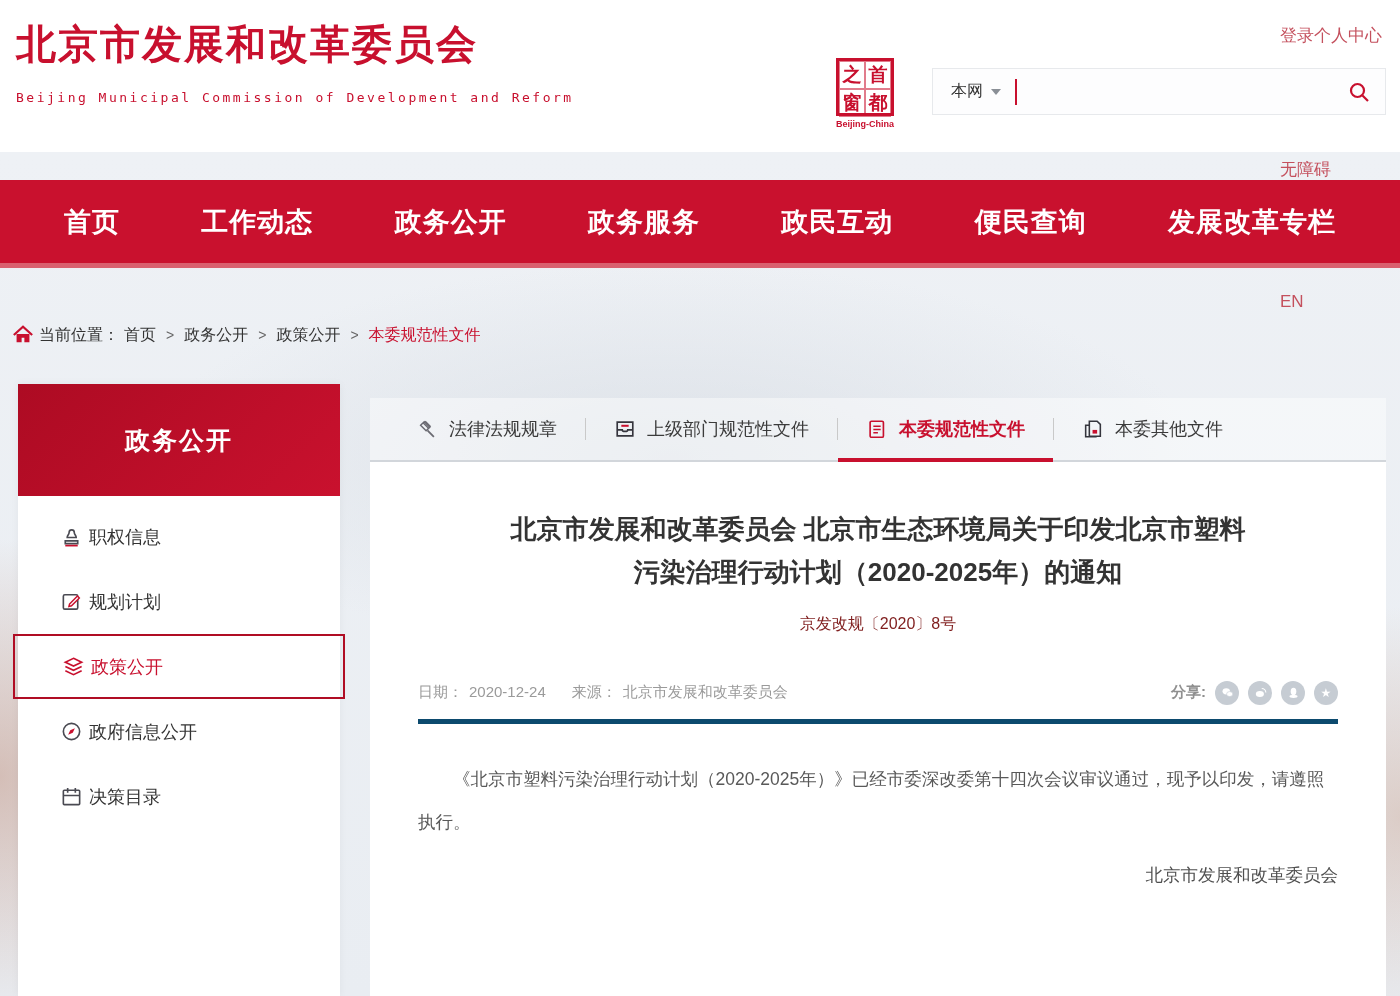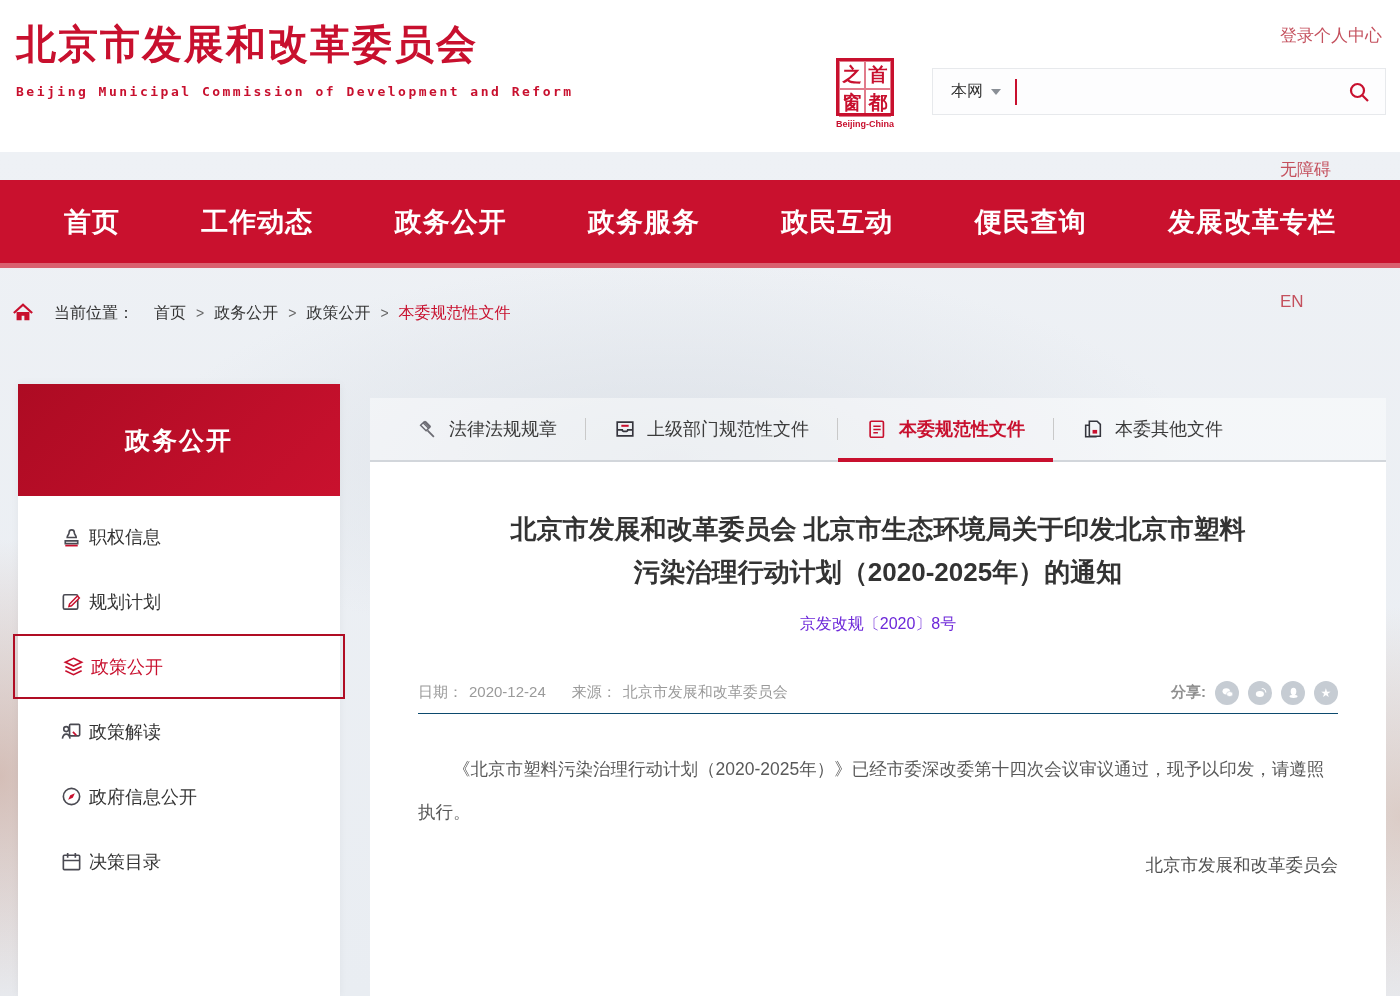--- a/index.html
+++ b/index.html
@@ -10,40 +10,40 @@
     color:#333;
     background:
       radial-gradient(240px 340px at 0% 78%, rgba(176,112,86,0.38), transparent 70%),
       radial-gradient(220px 300px at 100% 82%, rgba(186,128,98,0.30), transparent 70%),
       radial-gradient(700px 260px at 48% 46%, rgba(208,214,222,0.55), transparent 75%),
       linear-gradient(#ffffff 0px,#ffffff 152px,#eef1f5 152px,#e9edf2 100%);
   }
   
   .logo { position:absolute; left:16px; top:20px; }
   .logo-title { font-size:40px; font-weight:bold; color:var(--brand-red,#c8102e); letter-spacing:2px; line-height:1.2; }
-  .logo-sub { margin-top:16px; font-family:"DejaVu Sans Mono","Liberation Mono",monospace; font-size:13px; font-weight:bold; color:var(--brand-red,#c8102e); letter-spacing:2.5px; }
+  .logo-sub { margin-top:22px; font-family:"DejaVu Sans Mono","Liberation Mono",monospace; font-size:13px; font-weight:normal; color:var(--brand-red,#c8102e); letter-spacing:2.5px; }
   .top-links { position:absolute; right:18px; top:24px; display:flex; gap:44px;flex-direction:column; }
   .top-link { font-size:17px; color:#c4505d; text-decoration:none; cursor:pointer; }
   
   .seal { position:absolute; left:832px; top:58px; width:66px; text-align:center; }
   .seal-box { width:58px; height:58px; margin:0 auto; border:3px solid var(--brand-red,#c8102e); display:grid; grid-template-columns:1fr 1fr; grid-template-rows:1fr 1fr; }
   .seal-box span { display:flex; align-items:center; justify-content:center; font-size:19px; font-weight:bold; color:var(--brand-red,#c8102e); border:0.5px solid rgba(200,16,46,0.55); }
   .seal-caption { margin-top:3px; font-size:9px; font-weight:bold; color:var(--brand-red,#c8102e); letter-spacing:0; }
   
   .searchbar { position:absolute; left:932px; top:68px; width:454px; height:47px; background:#fdfdfe; border:1px solid #e7e9ec; display:flex; align-items:center; }
   .search-scope { display:flex; align-items:center; gap:8px; padding:0 14px 0 18px; font-size:16px; color:#333; cursor:pointer; }
   .caret { width:0; height:0; border-left:5px solid transparent; border-right:5px solid transparent; border-top:6px solid #8a8f96; }
   .search-divider { width:2px; height:26px; background:var(--brand-red,#c8102e); }
   .search-input { flex:1; height:100%; border:none; outline:none; background:transparent; padding:0 10px; font-size:15px; }
   .search-btn { width:52px; height:100%; border:none; background:transparent; cursor:pointer; display:flex; align-items:center; justify-content:center; }
   
   .nav { position:absolute; left:0; top:180px; width:1400px; height:88px; background:var(--nav-red,#c9112e); border-bottom:5px solid #d9606f; display:flex; align-items:center; justify-content:space-between; padding:0 64px; }
   .nav-item { color:#fff; font-size:27px; font-weight:bold; letter-spacing:1px; text-decoration:none; cursor:pointer; }
   
-  .breadcrumb { position:absolute; left:12px; top:302px; display:flex; align-items:center; gap:20px; font-size:16px; color:#333;text-align:center; }
+  .breadcrumb { position:absolute; left:12px; top:324px; display:flex; align-items:center; gap:5px; font-size:16px; color:#333;text-align:center; }
   .crumb { color:#333; cursor:pointer; }
   .crumb-sep { color:#666; font-size:14px; }
   .crumb-current { color:var(--brand-red,#c8102e); }
   .bc-icon { width:22px; height:22px; display:inline-flex; }
   
   .sidebar { position:absolute; left:18px; top:384px; width:322px; height:612px; background:#fff; box-shadow:0 0 8px rgba(0,0,0,0.05); }
   .sidebar-head { height:112px; background:linear-gradient(135deg,#ad0b23,#c9112e); display:flex; align-items:center; justify-content:center; }
   .sidebar-head span { color:#fff; font-size:25px; font-weight:bold; letter-spacing:2px; }
   .side-list { padding-top:8px; }
   .side-item { height:65px; display:flex; align-items:center; gap:6px; padding-left:42px; font-size:18px; color:#333; cursor:pointer; }
@@ -52,22 +52,22 @@
   
   .content { position:absolute; left:370px; top:398px; width:1016px; }
   .tabstrip { height:64px; display:flex; align-items:center; background:rgba(255,255,255,0.45); border-bottom:2px solid #d2d6db; padding-left:18px; }
   .tab { position:relative; height:100%; display:flex; align-items:center; gap:11px; padding:0 28px; font-size:18px; color:#3b3b3b; cursor:pointer; white-space:nowrap; }
   .tab .ic { width:22px; height:22px; }
   .tab.active { color:var(--brand-red,#c8102e); font-weight:bold; }
   .tab.active::after { content:""; position:absolute; left:0; right:0; bottom:-2px; height:4px; background:var(--brand-red,#c8102e); }
   .tab-divider { width:1px; height:22px; background:#c9c9c9; }
   .panel { background:#fff; height:534px; padding:0 48px; overflow:hidden; }
   .art-title { margin-top:46px; text-align:center; font-size:26px; font-weight:bold; color:#333; line-height:1.65; }
-  .doc-number { margin-top:20px; text-align:center; font-size:16px; color:#6d28d9; }
-  .meta-row { margin-top:46px; display:flex; align-items:center; justify-content:space-between; padding-bottom:8px; border-bottom:1px solid #0c4a6e; }
+  .doc-number { margin-top:20px; text-align:center; font-size:16px; color:#7f1d1d; }
+  .meta-row { margin-top:46px; display:flex; align-items:center; justify-content:space-between; padding-bottom:14px; border-bottom:5px solid #0c4a6e; }
   .meta-left { font-size:15px; color:#9a9a9a; display:flex; gap:6px; }
   .share { display:flex; align-items:center; gap:9px; font-size:15px; color:#8f8f8f; font-weight:bold; }
   .share-circle { width:24px; height:24px; border-radius:50%; background:#c6ccd3; display:flex; align-items:center; justify-content:center; cursor:pointer; color:#fff; font-size:12px; }
   .share-circle svg { width:15px; height:15px; }
   .art-body { margin-top:34px; font-size:17.5px; color:#595959; line-height:2.45; }
   .indent { text-indent:2em; }
   .signature { margin-top:10px; text-align:right; color:#4f4f4f; }
 </style>
 </head>
 <body>
@@ -160,29 +160,20 @@
             <path d="M10 14.5l8.2-8.2 2 2-8.2 8.2-2.7.7z" fill="#fff" stroke="#c8102e" stroke-width="1.5"></path>
           </svg></span>
         <span>规划计划</span>
       </div>
       <div class="side-item active">
         <span class="ic"><svg viewBox="0 0 24 24">
             <path d="M12 3.5l8.5 4L12 11.5l-8.5-4z" fill="none" stroke="#c8102e" stroke-width="1.7"></path>
             <path d="M3.5 12l8.5 4 8.5-4M3.5 16.5l8.5 4 8.5-4" fill="none" stroke="#c8102e" stroke-width="1.7"></path>
           </svg></span>
         <span>政策公开</span>
-      </div>
-      <div class="side-item">
-        <span class="ic"><svg viewBox="0 0 24 24">
-            <rect x="10" y="4.5" width="10.5" height="12" rx="1" fill="none" stroke="#4a4a52" stroke-width="1.7"></rect>
-            <circle cx="6.5" cy="9.5" r="2.6" fill="#fff" stroke="#4a4a52" stroke-width="1.7"></circle>
-            <path d="M2.5 19.5c.5-3.2 2-4.8 4-4.8s3.5 1.6 4 4.8" fill="none" stroke="#4a4a52" stroke-width="1.7"></path>
-            <path d="M13.5 12.5l3.5 3.5" stroke="#c8102e" stroke-width="1.8"></path>
-          </svg></span>
-        <span>政策解读</span>
       </div>
       <div class="side-item">
         <span class="ic"><svg viewBox="0 0 24 24">
             <circle cx="12" cy="12" r="8.5" fill="none" stroke="#4a4a52" stroke-width="1.7"></circle>
             <path d="M8.5 15.5l2.2-4.8 4.8-2.2-2.2 4.8z" fill="#c8102e"></path>
           </svg></span>
         <span>政府信息公开</span>
       </div>
       <div class="side-item">
         <span class="ic"><svg viewBox="0 0 24 24">

